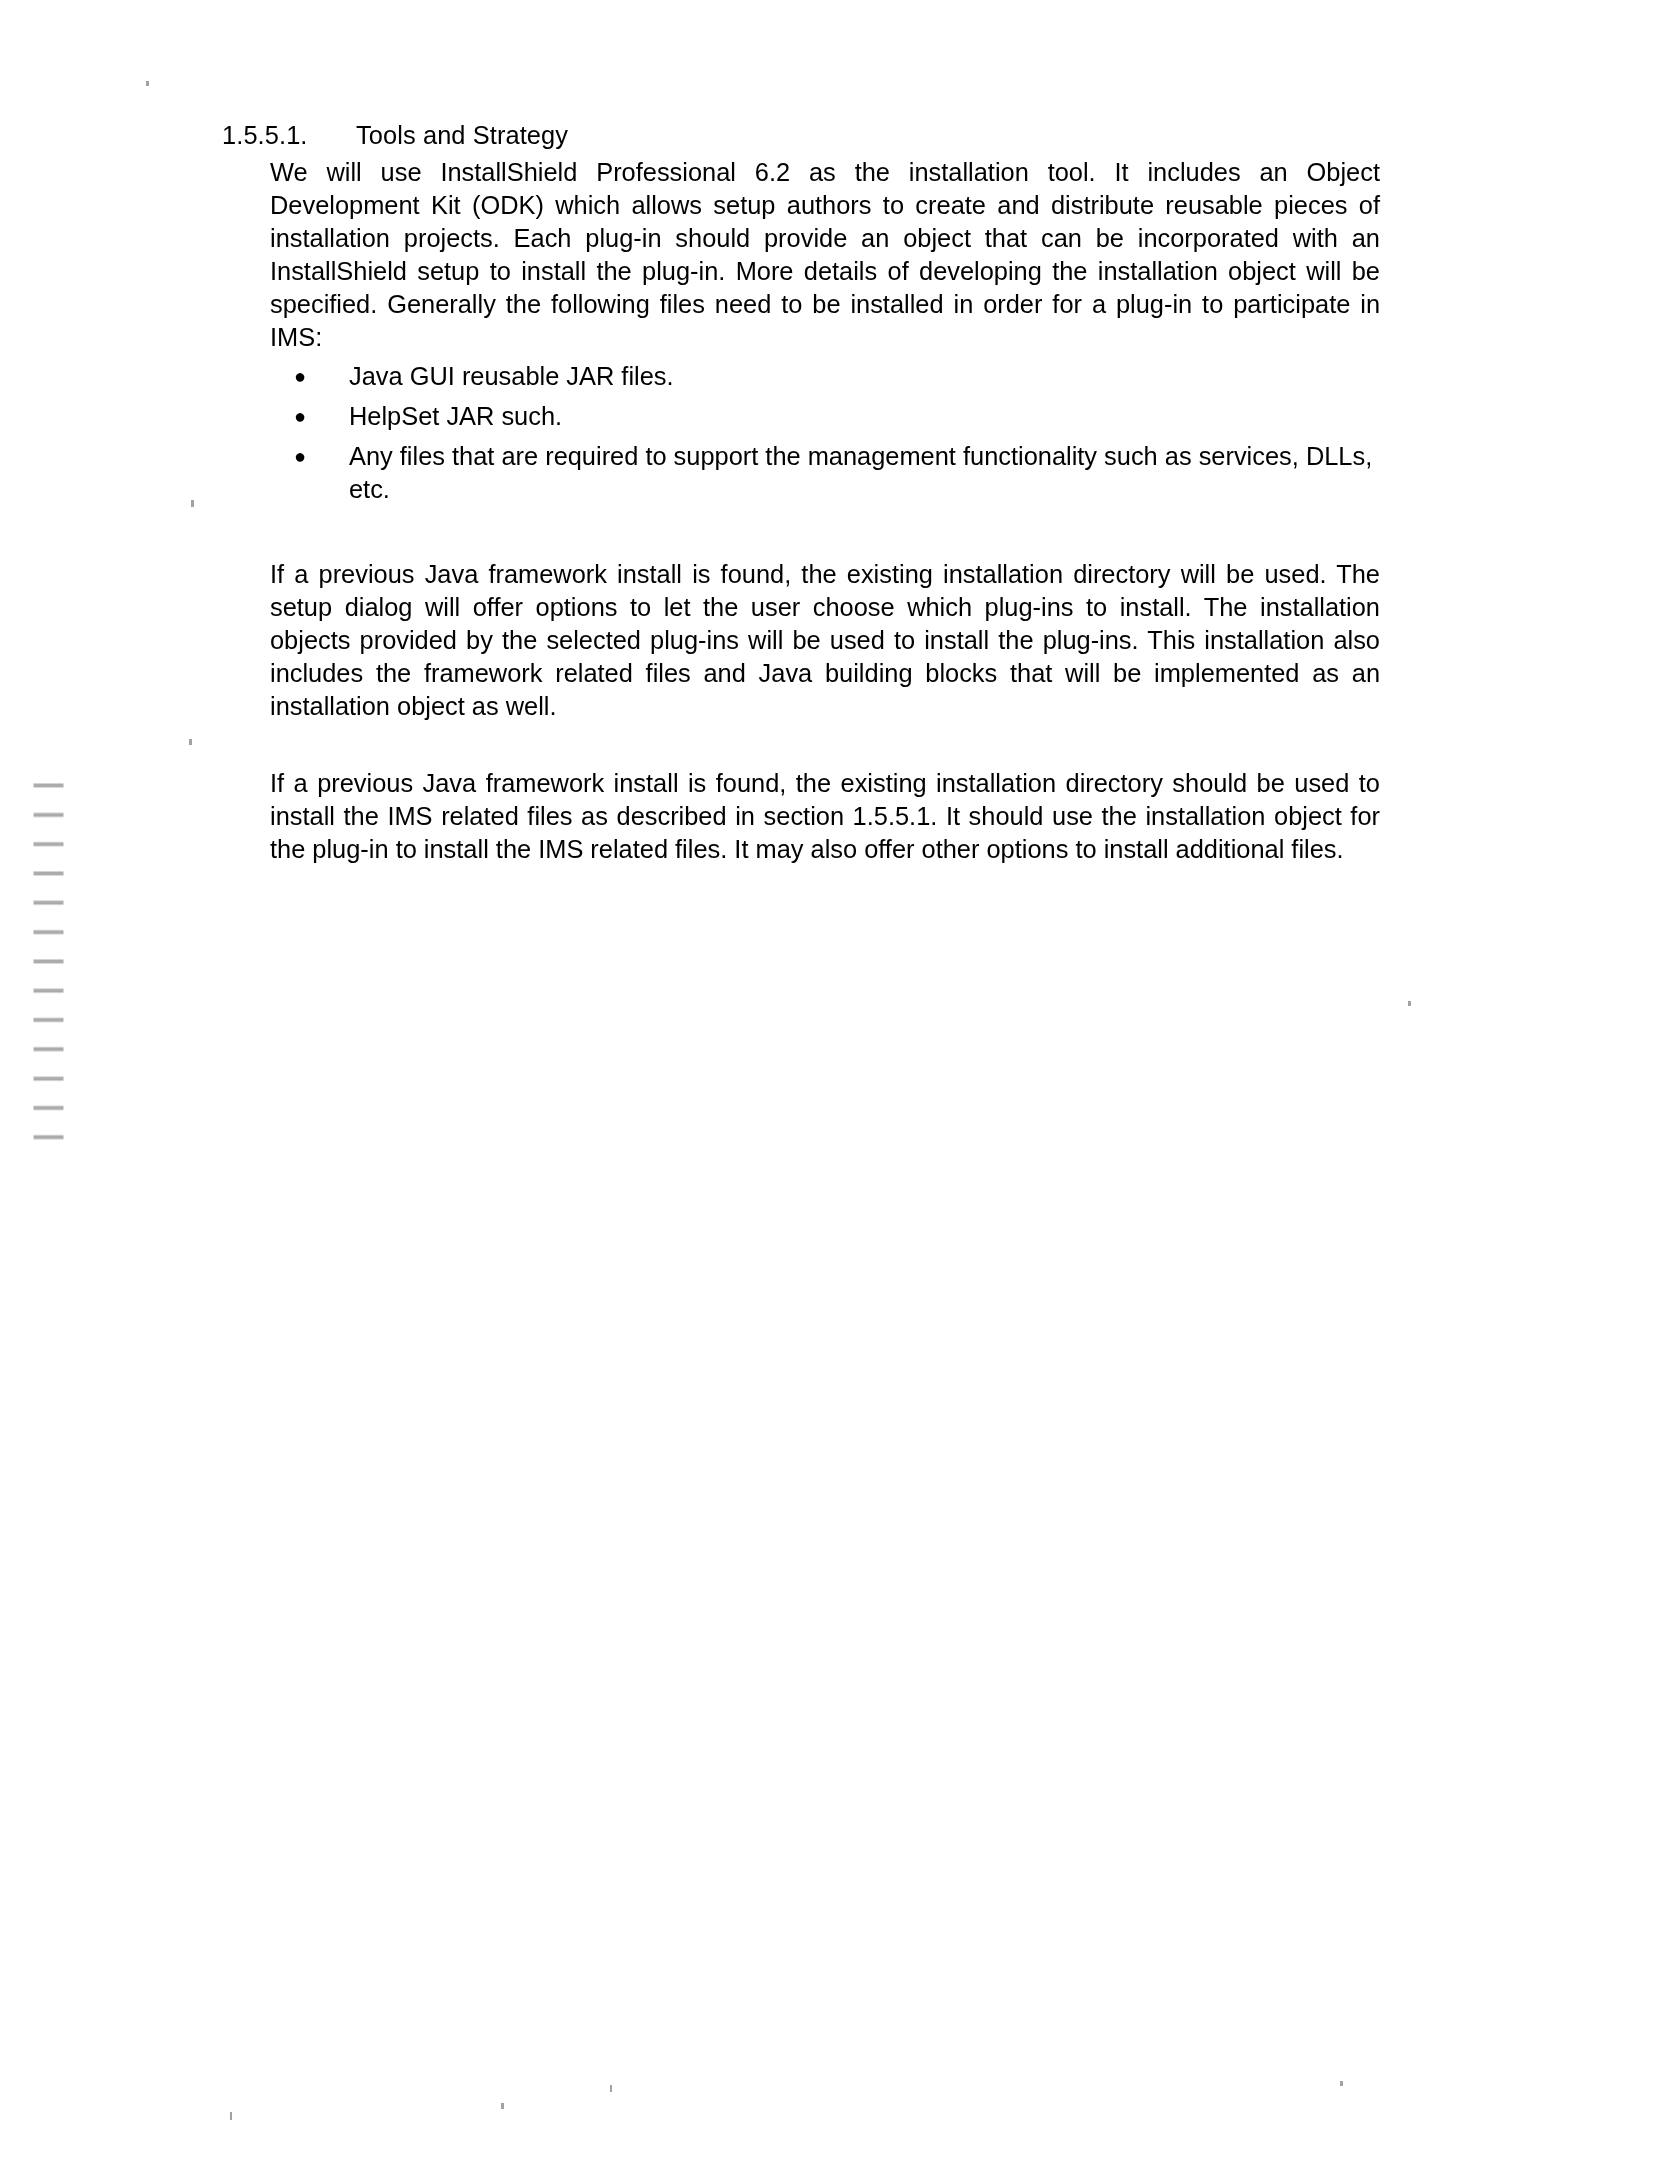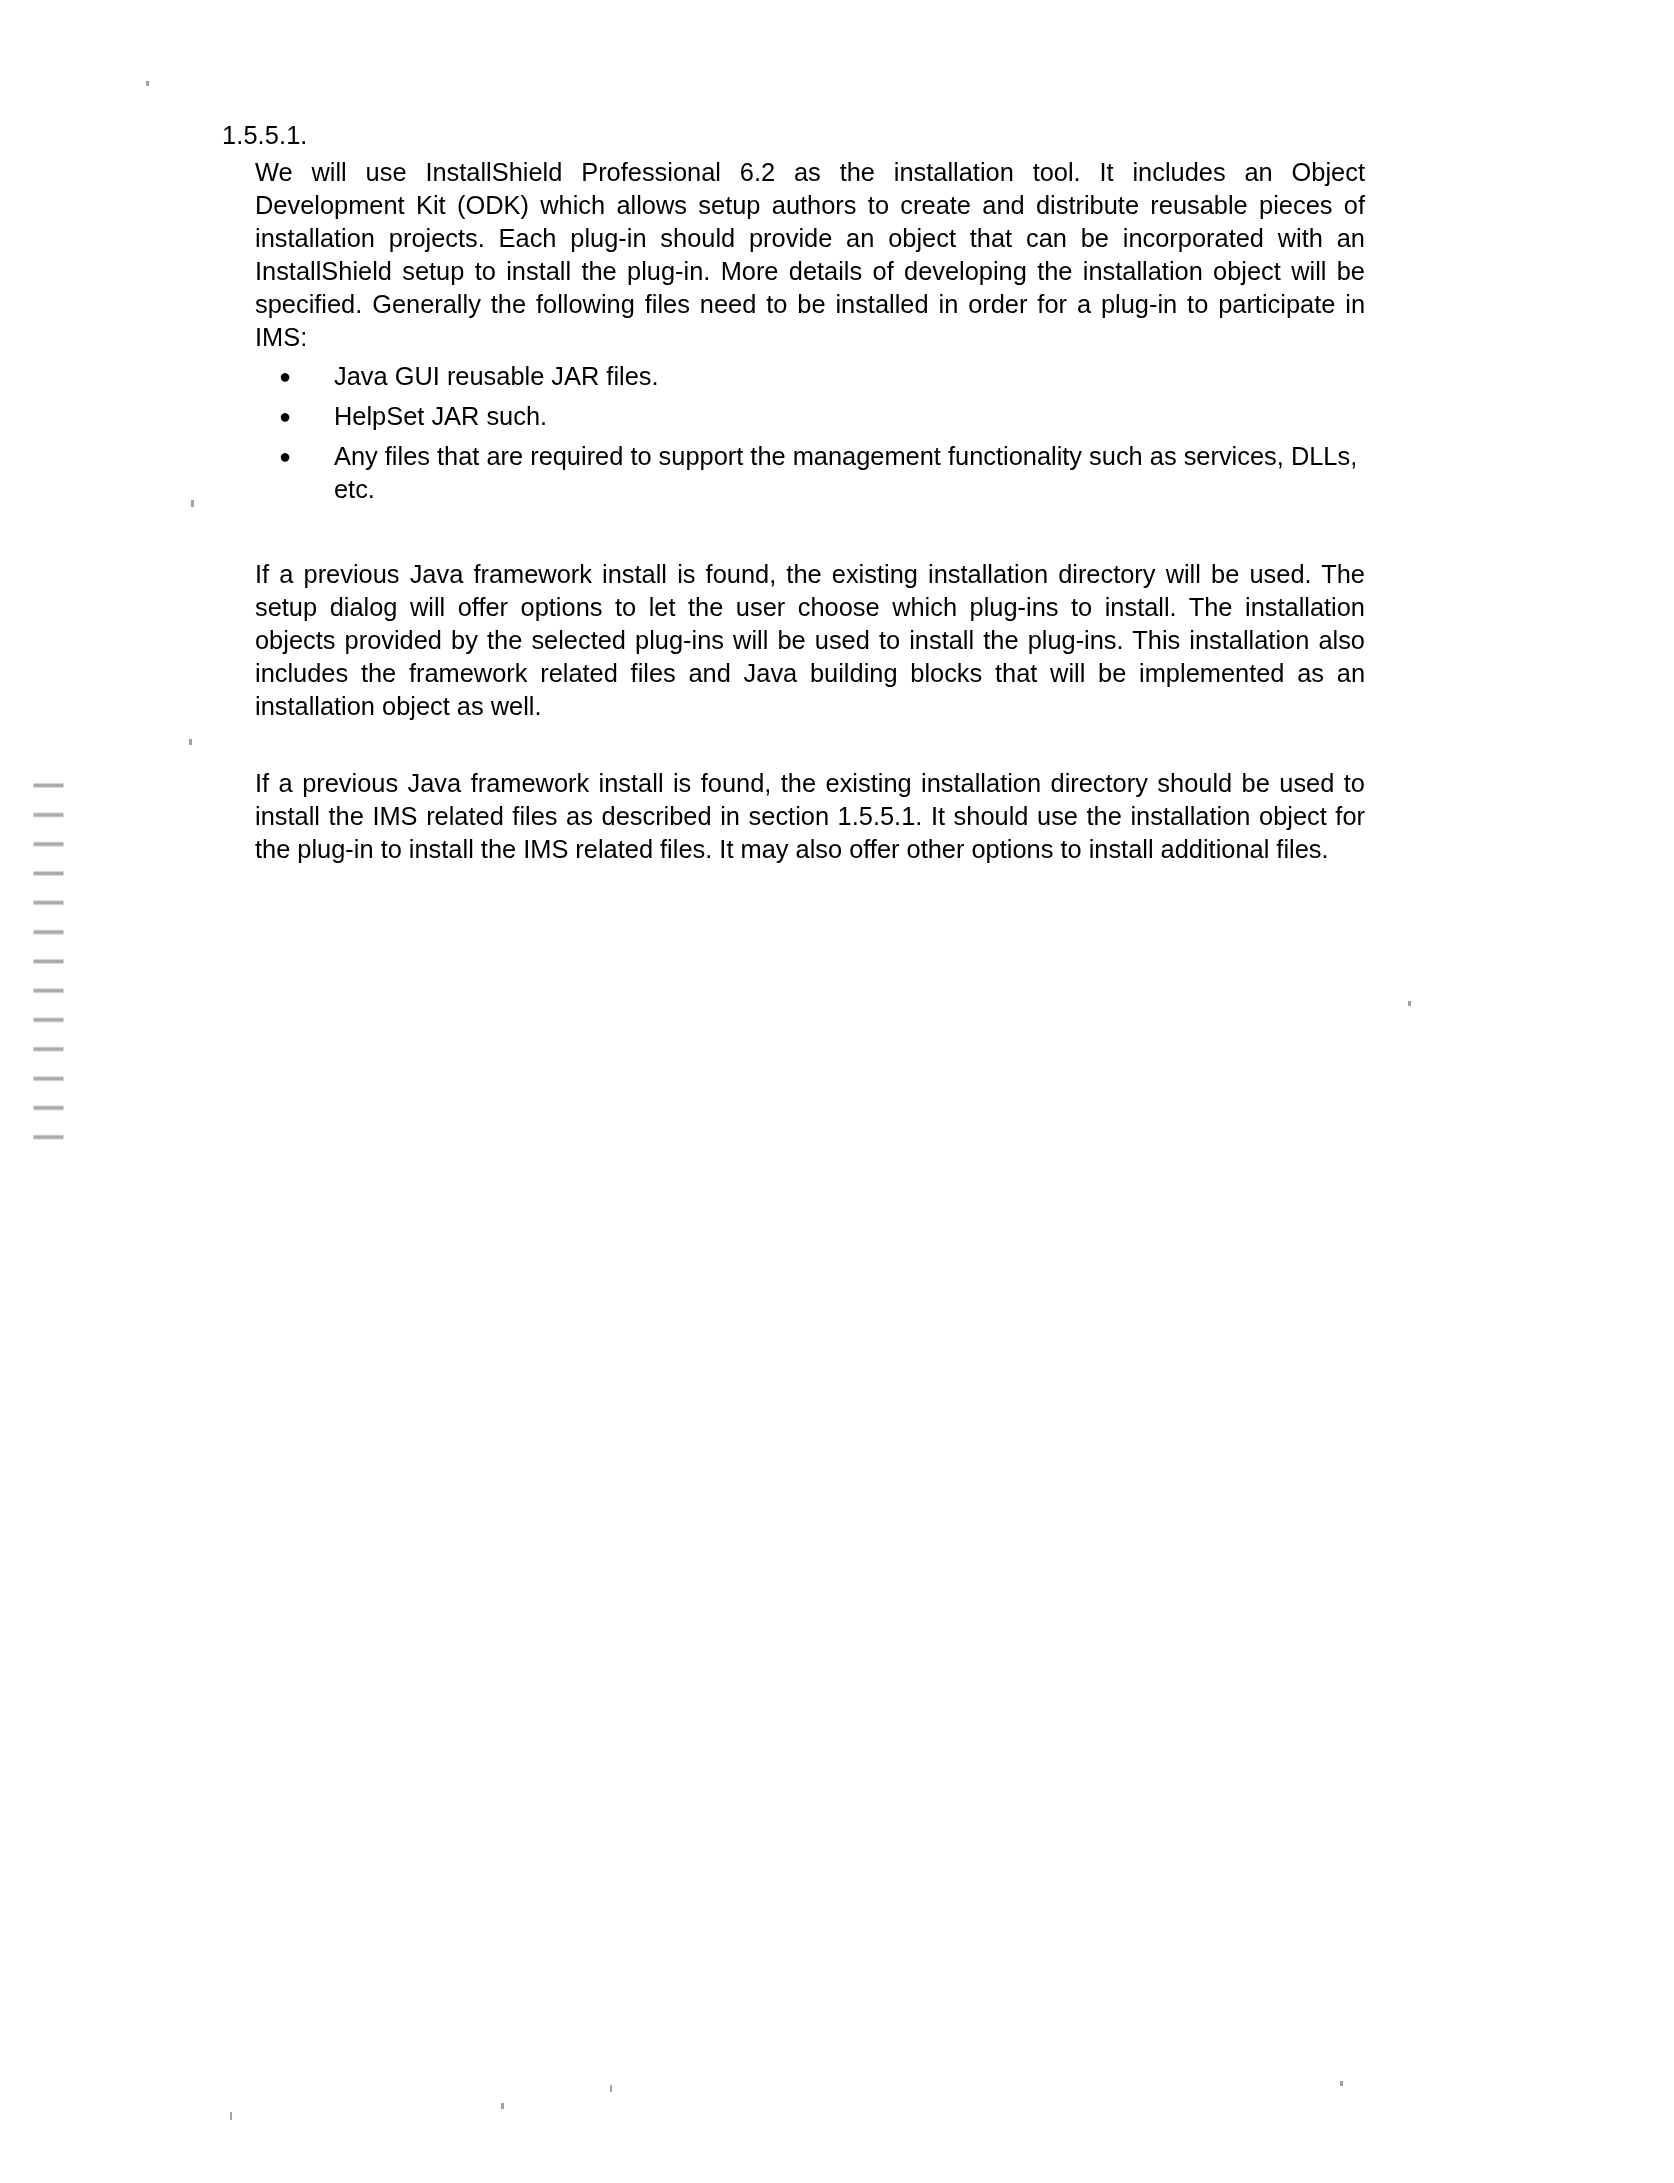--- a/index.html
+++ b/index.html
@@ -38,21 +38,21 @@
     width: 134px;
     flex: 0 0 134px;
     white-space: nowrap;
   }
   .section-title {
     flex: 1 1 auto;
   }
 
   
   .body-block {
-    margin-left: 33px;
+    margin-left: 48px;
     width: 1110px;
   }
   .para {
     font-size: 25.4px;
     line-height: 33px;
     text-align: justify;
     text-justify: inter-word;
     margin: 4px 0 0 0;
     hyphens: none;
   }
@@ -140,20 +140,21 @@
   <div class="speck" style="left:1408px; top:1001px; width:2.7px; height:5.3px;"></div>
   <div class="speck" style="left:501px; top:2103px; width:2.7px; height:6px;"></div>
   <div class="speck" style="left:610px; top:2085px; width:2px; height:7.4px;"></div>
   <div class="speck" style="left:1340px; top:2081px; width:2.7px; height:4.7px;"></div>
   <div class="speck" style="left:230px; top:2112px; width:2px; height:8px;"></div>
 
   <div class="content">
 
     <div class="section-head">
       <span class="section-num">1.5.5.1.</span>
+      <span class="section-title">Tools and Strategy</span>
     </div>
 
     <div class="body-block">
       <p class="para">We will use InstallShield Professional 6.2 as the installation tool. It includes an Object Development Kit (ODK) which allows setup authors to create and distribute reusable pieces of installation projects. Each plug-in should provide an object that can be incorporated with an InstallShield setup to install the plug-in. More details of developing the installation object will be specified. Generally the following files need to be installed in order for a plug-in to participate in IMS:</p>
 
       <ul class="bullets">
         <li>
           <span class="dot">●</span>
           <span>Java GUI reusable JAR files.</span>
         </li>

